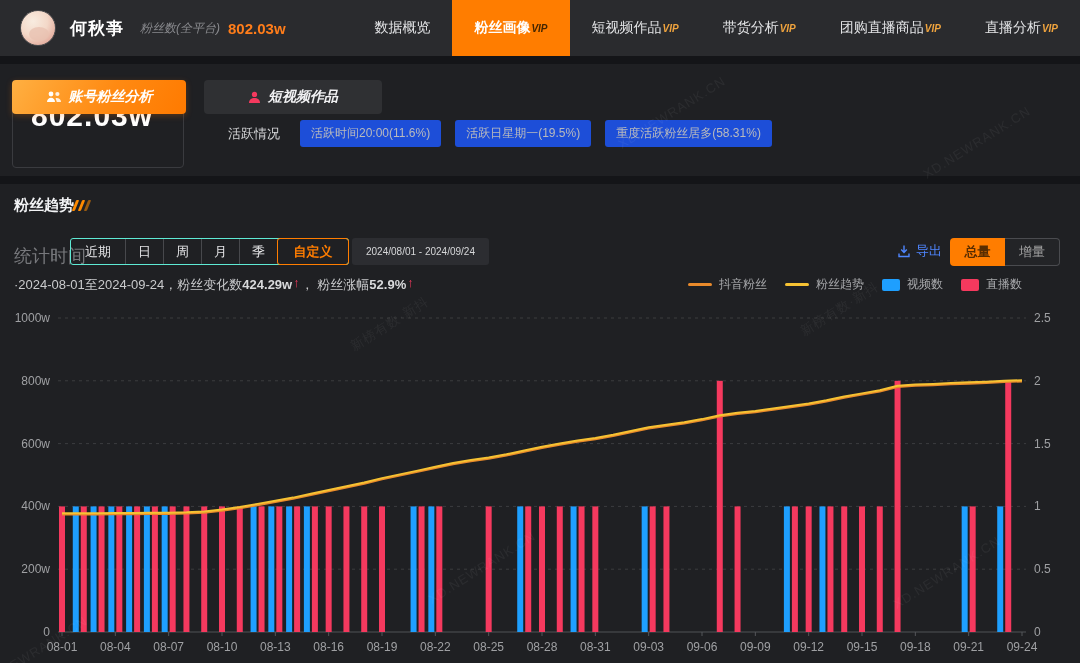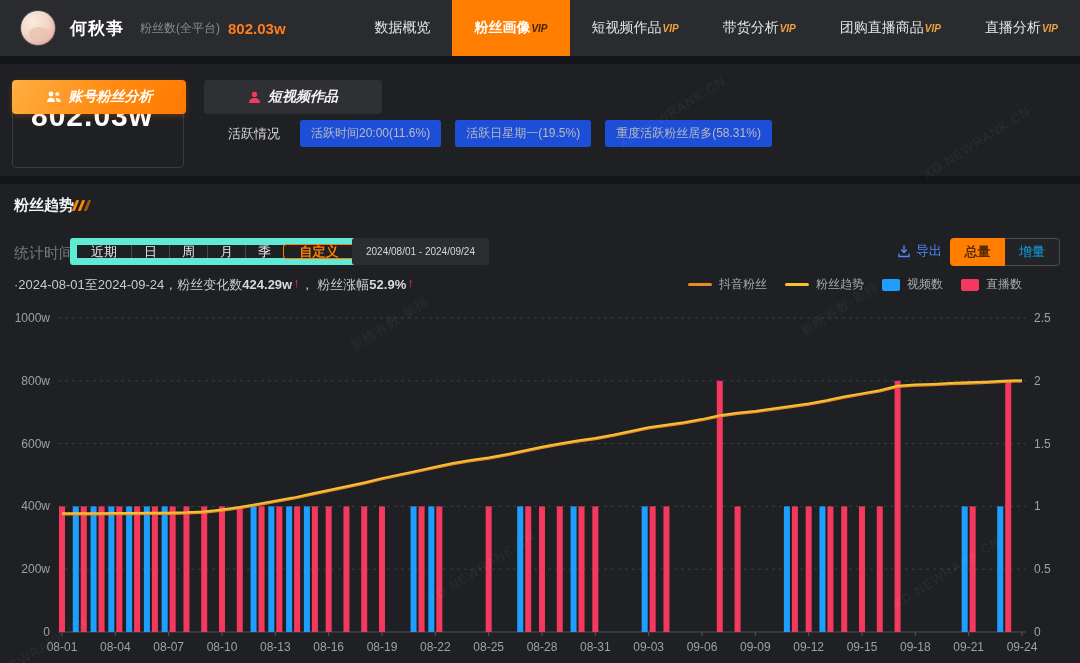--- a/index.html
+++ b/index.html
@@ -8,21 +8,21 @@
 
   
   .topbar { position:absolute; top:0; left:0; width:1080px; height:56px; background:#2a2b2e;
             display:flex; align-items:center; }
   .avatar { width:36px; height:36px; border-radius:50%; margin-left:20px; flex:none;
             background:radial-gradient(circle at 35% 30%, #f8ece0 0%, #f3d8c8 45%, #e6b3a4 75%, #d99a90 100%);
             position:relative; overflow:hidden; border:1px solid #4a4b4e; }
   .avatar:after{ content:""; position:absolute; left:8px; top:16px; width:20px; height:14px;
             border-radius:50%; background:#e9c2b2; opacity:.8;}
   .who { margin-left:14px; font-size:17px; font-weight:bold; color:#fff; letter-spacing:1px;}
-  .fanslabel { margin-left:16px; font-size:12px; color:#8a8b8f; }
+  .fanslabel { margin-left:16px; font-size:12px; color:#8a8b8f;font-style:italic; }
   .fansval { margin-left:8px; font-size:15px; font-weight:bold; color:#ff7d1a; }
   .tabs { margin-left:auto; display:flex; align-items:stretch; height:56px; }
   .tab { display:flex; align-items:center; padding:0 22px; font-size:14px; color:#e3e4e6; cursor:pointer; white-space:nowrap;}
   .tab .vip { font-size:10px; font-weight:bold; font-style:italic; color:#f0a43e; margin-left:1px; }
   .tab.active { background:#ff7d00; color:#fff; font-weight:bold; }
   .tab.active .vip { color:#422500; }
 
   
   .panel-top { position:absolute; top:64px; left:0; width:1080px; height:112px; background:#1f2023; }
   .btn-fan { position:absolute; left:12px; top:16px; width:174px; height:34px; border-radius:4px;
@@ -42,35 +42,35 @@
 
   
   .panel-main { position:absolute; top:184px; left:0; width:1080px; height:479px; background:#1f2023; }
   .sec-title { position:absolute; left:14px; top:12px; font-size:15px; font-weight:bold; color:#f2f3f5;
                display:flex; align-items:center; }
   .slashes { display:inline-flex; gap:3px; }
   .slashes i { width:3px; height:11px; background:#ff8a00; transform:skewX(-22deg); border-radius:1px;}
   .slashes i:nth-child(3){ opacity:.55; }
 
   .controls { position:absolute; left:0; top:54px; width:1080px; height:28px; }
-  .ctl-label { position:absolute; left:14px; top:6px; font-size:15px; color:#77787c; }
+  .ctl-label { position:absolute; left:14px; top:6px; font-size:18px; color:#77787c; }
   .seg { position:absolute; left:70px; top:0; height:27px; display:flex; align-items:stretch;
-         border:7px solid #5eead4; border-radius:3px; overflow:visible; }
+         border:1px solid #5eead4; border-radius:3px; overflow:visible; }
   .seg .it { display:flex; align-items:center; justify-content:center; font-size:13px; color:#e5e5e7;
              border-right:1px solid #47484c; cursor:pointer; background:transparent;}
   .seg .it:last-child { border-right:none; }
   .seg .it.on { color:#ff7d00; font-weight:bold; border:1px solid #ff7d00; border-radius:3px; margin:-1px; }
   .datebox { position:absolute; left:352px; top:0; height:27px; padding:0 14px; background:#2c2d31;
              border-radius:3px; display:flex; align-items:center; font-size:10px; color:#d6d7d9; cursor:pointer;}
   .export { position:absolute; left:897px; top:4px; display:flex; align-items:center; gap:5px;
             color:#4f86ff; font-size:13px; cursor:pointer;}
   .toggle { position:absolute; left:950px; top:0; display:flex; height:28px; }
   .tg { width:55px; display:flex; align-items:center; justify-content:center; font-size:13px; cursor:pointer;}
   .tg.on { background:#ff7d00; color:#592d00; font-weight:bold; border-radius:4px 0 0 4px;}
-  .tg.off { background:#232427; color:#0ea5e9; border:1px solid #4a4b4f; border-left:none; border-radius:0 4px 4px 0;}
+  .tg.off { background:#232427; color:#a3a3a3; border:1px solid #4a4b4f; border-left:none; border-radius:0 4px 4px 0;}
 
   .summary { position:absolute; left:14px; top:92px; font-size:13px; color:#c9cacc; }
   .summary b { font-weight:bold; color:#d8d9db;}
   .uparrow { color:#f5395e; font-weight:bold; font-size:13px; display:inline-block; transform:translateY(-2px); margin:0 1px;}
   .legend { position:absolute; right:58px; top:92px; display:flex; align-items:center; gap:18px; }
   .legend-item { display:flex; align-items:center; gap:7px; font-size:12px; color:#a8a9ac; cursor:pointer;}
   .sw-line { width:24px; height:3px; border-radius:2px; }
   .sw-rect { width:18px; height:12px; border-radius:2px; }
 
   .chartwrap { position:absolute; left:0; top:122px; width:1080px; height:356px; }

